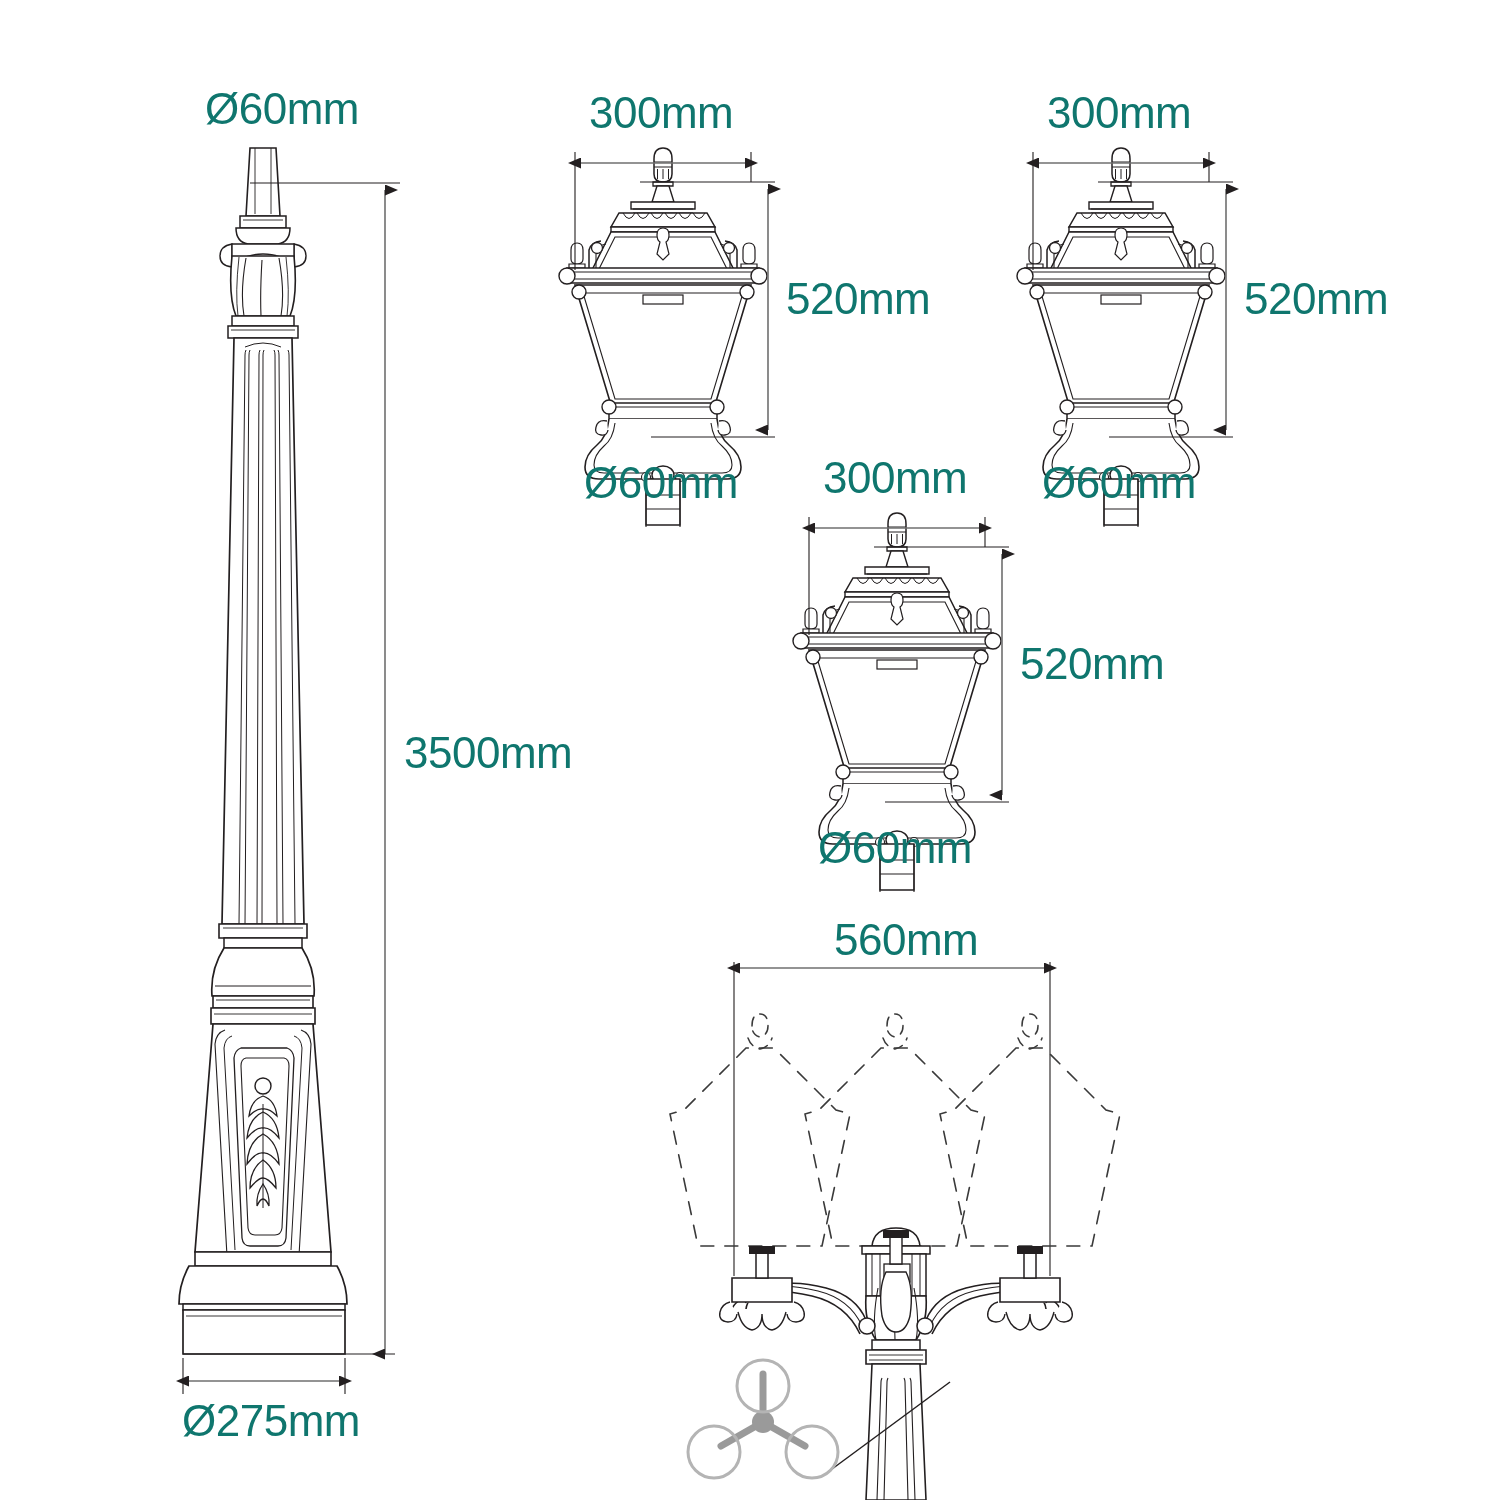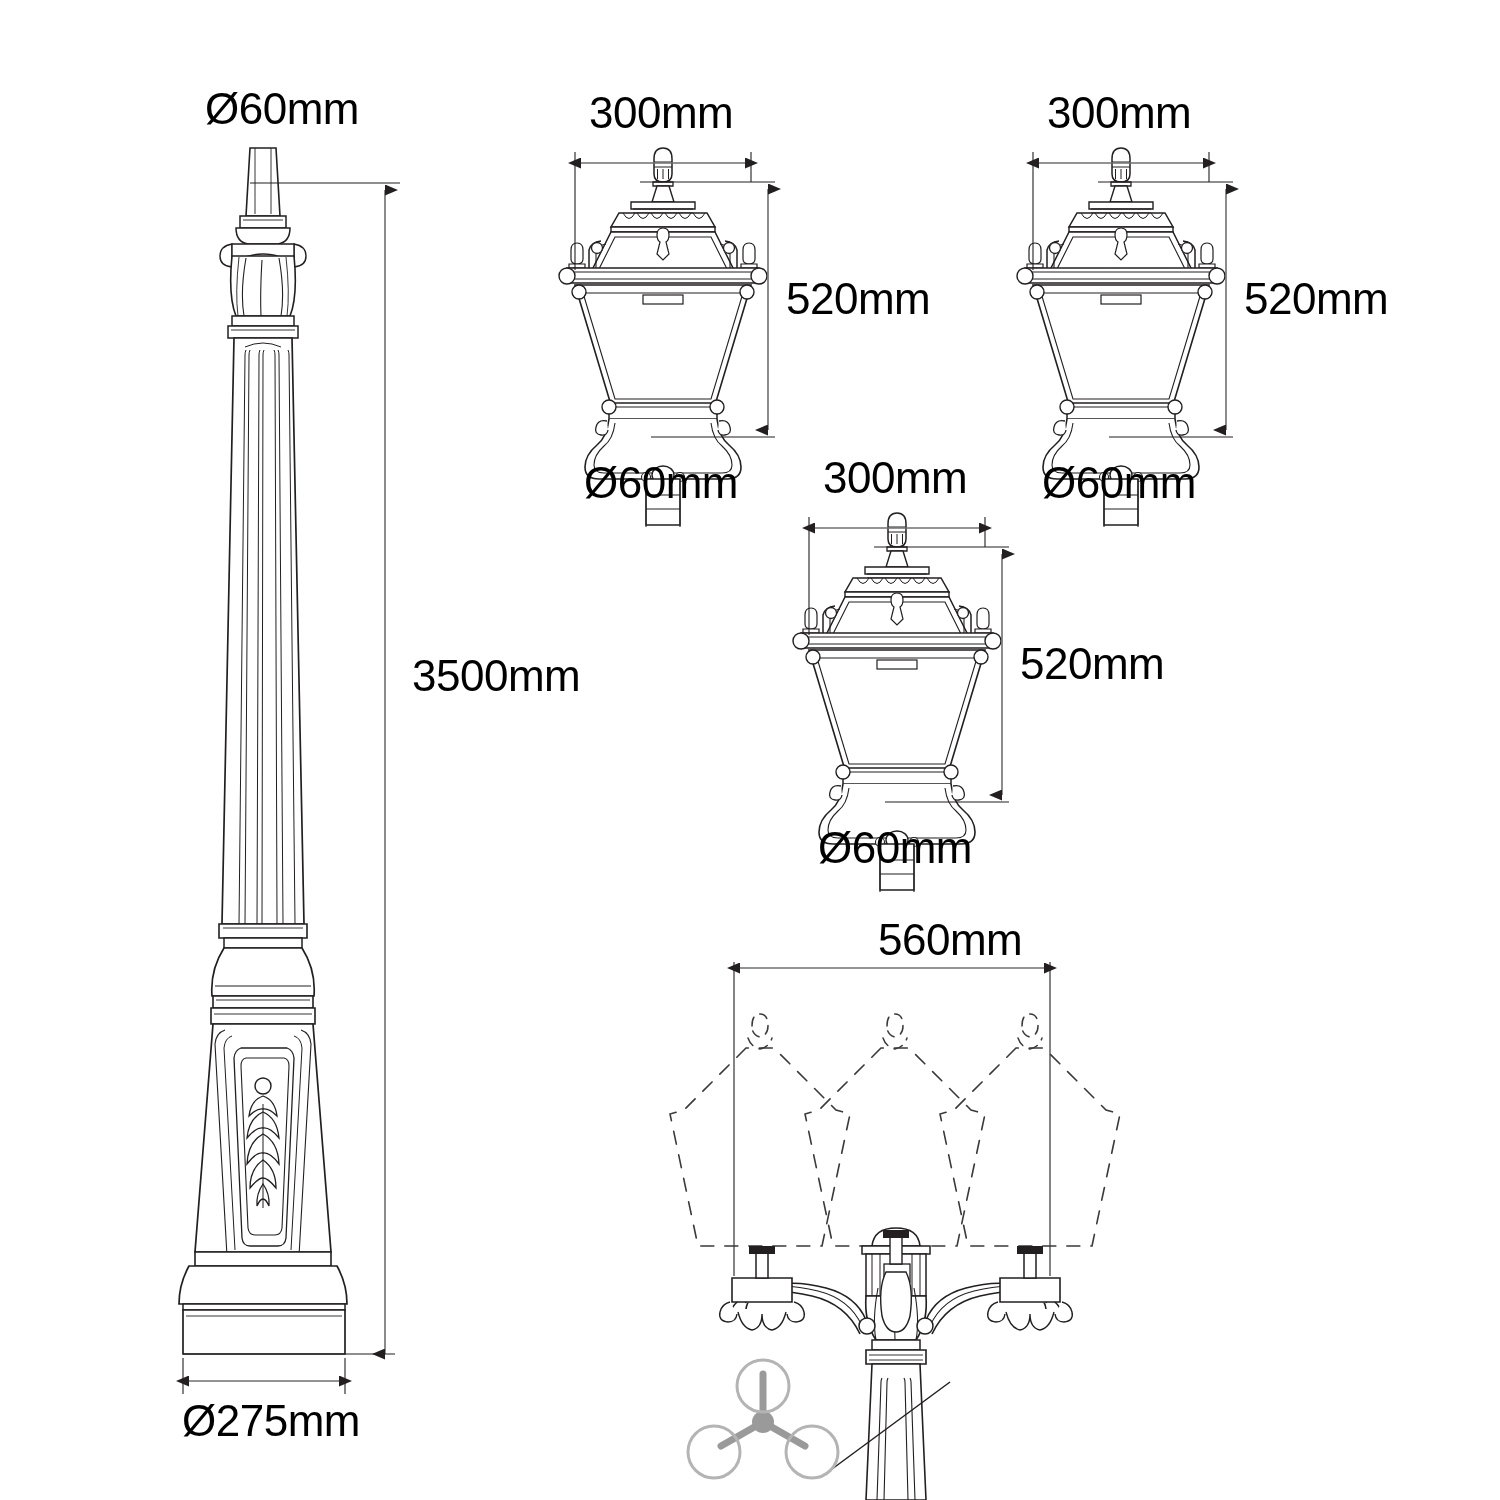--- a/index.html
+++ b/index.html
@@ -1,20 +1,20 @@
 <!DOCTYPE html>
 <html><head>
 <meta charset="utf-8">
 <style>
   html,body{margin:0;padding:0;background:#ffffff;}
   body{width:1500px;height:1500px;position:relative;
        font-family:"Liberation Sans","DejaVu Sans",sans-serif;
        -webkit-font-smoothing:antialiased;overflow:hidden;}
   #sheet{position:absolute;left:0;top:0;width:1500px;height:1500px;}
-  .dimtext{position:absolute;color:#000000;font-weight:400;white-space:nowrap;
+  .dimtext{position:absolute;color:#0f766e;font-weight:400;white-space:nowrap;
            letter-spacing:-0.5px;font-family:"Liberation Sans","DejaVu Sans",sans-serif;}
   .t44{font-size:44px;}
   svg{display:block;}
 </style>
 </head>
 <body>
 
 <div id="sheet">
 
 <svg width="1500" height="1500" viewBox="0 0 1500 1500">
@@ -274,21 +274,21 @@
       <circle cx="763" cy="1422" r="11" fill="#9a9a9a"></circle>
       <circle cx="763" cy="1386" r="26" fill="none" stroke="#b4b4b4" stroke-width="3"></circle>
       <circle cx="714" cy="1452" r="26" fill="none" stroke="#b4b4b4" stroke-width="3"></circle>
       <circle cx="812" cy="1452" r="26" fill="none" stroke="#b4b4b4" stroke-width="3"></circle>
     </g>
   </g>
 </svg>
 
 <div class="dimtext t44" style="left:205px;top:84px;">Ø60mm</div>
 
-<div class="dimtext t44" style="left:404px;top:651px;margin-left:8px;">3500mm</div>
+<div class="dimtext t44" style="left:404px;top:728px;">3500mm</div>
 
 <div class="dimtext t44" style="left:182px;top:1396px;text-align:center;">Ø275mm</div>
 
 <div class="dimtext t44" style="left:589px;top:88px;">300mm</div>
 
 <div class="dimtext t44" style="left:786px;top:274px;">520mm</div>
 
 <div class="dimtext t44" style="left:584px;top:458px;">Ø60mm</div>
 
 <div class="dimtext t44" style="left:1047px;top:88px;">300mm</div>
@@ -296,15 +296,15 @@
 <div class="dimtext t44" style="left:1244px;top:274px;">520mm</div>
 
 <div class="dimtext t44" style="left:1042px;top:458px;">Ø60mm</div>
 
 <div class="dimtext t44" style="left:823px;top:453px;">300mm</div>
 
 <div class="dimtext t44" style="left:1020px;top:639px;">520mm</div>
 
 <div class="dimtext t44" style="left:818px;top:823px;">Ø60mm</div>
 
-<div class="dimtext t44" style="left:878px;top:915px;">560mm</div>
+<div class="dimtext t44" style="left:834px;top:915px;">560mm</div>
 
 </div>
 
 </body></html>

